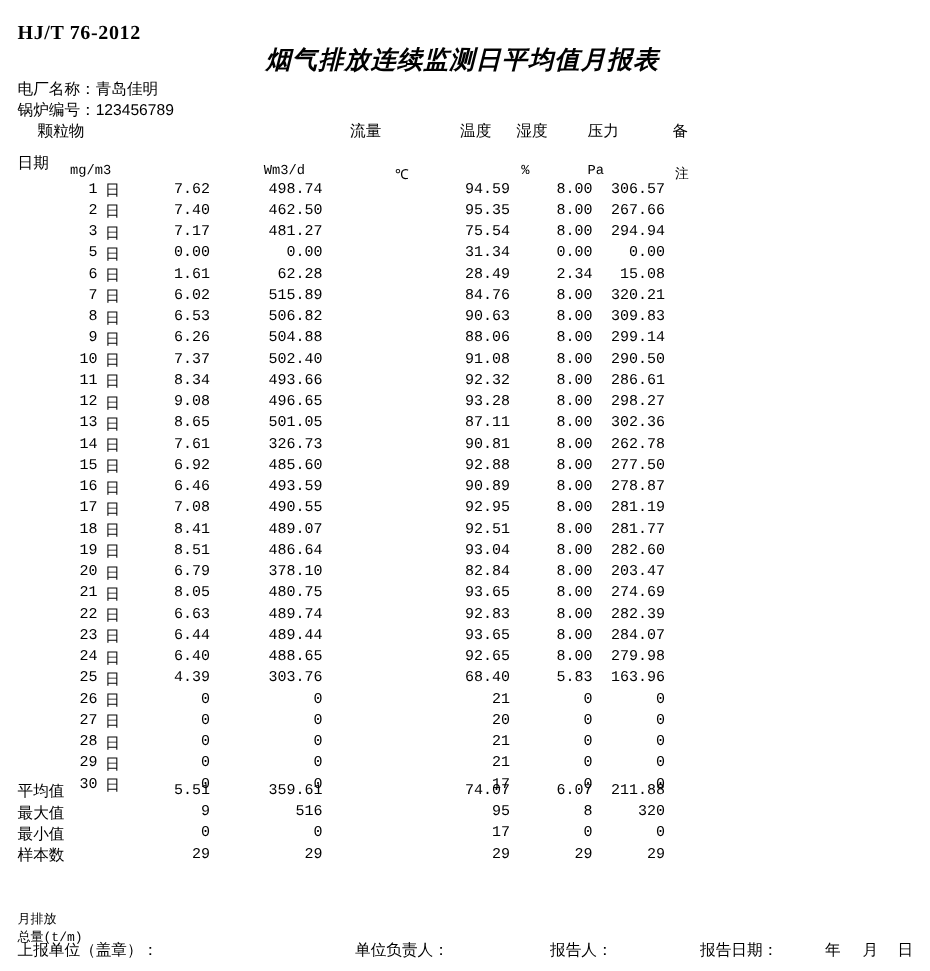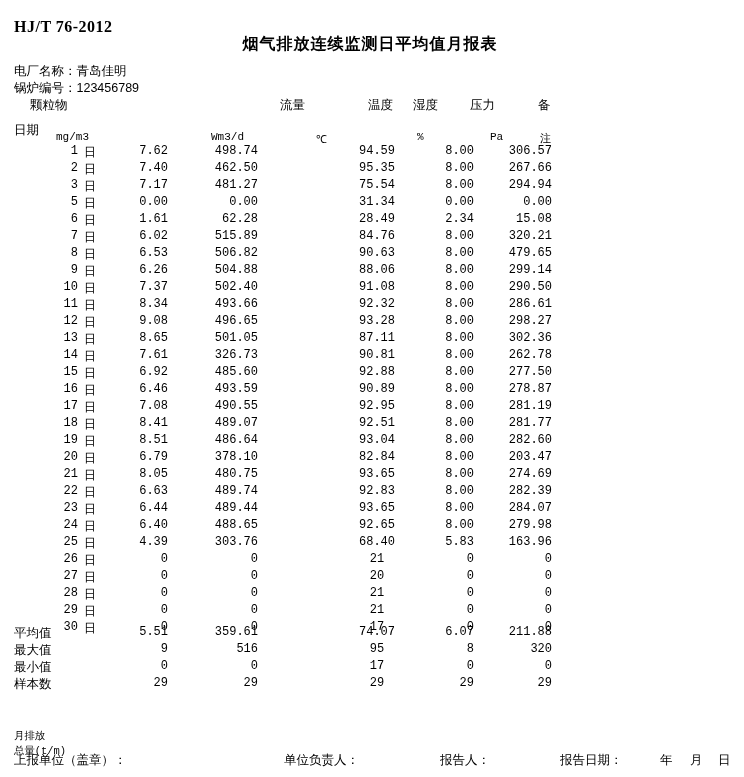--- a/index.html
+++ b/index.html
@@ -29,23 +29,24 @@
     font-weight: bold;
     letter-spacing: 0.5px;
   }
   .doc-title {
     position: absolute;
     left: 0;
     top: 34px;
     width: 740px;
     text-align: center;
     font-family: "Liberation Sans", sans-serif;
-    font-size: 16px;
+    font-size: 20px;
     font-weight: bold;
     letter-spacing: 1px;
+    font-style: italic;
   }
   .meta {
     position: absolute;
     font-size: 12.5px;
     font-family: "Liberation Sans", sans-serif;
     white-space: nowrap;
   }
   .meta-plant { left: 14px; top: 63px; }
   .meta-boiler { left: 14px; top: 80px; }
   .meta-month { left: 536px; top: 82px; font-size: 12px; }
@@ -76,21 +77,21 @@
     position: absolute;
     top: 131px;
     font-size: 11px;
     font-family: "Liberation Mono", monospace;
     white-space: nowrap;
   }
   .u-mg { left: 56px; }
   .u-wm { left: 211px; }
   .u-c { left: 316px; }
   .u-pct { left: 417px; }
-  .u-pa { left: 490px; }
+  .u-pa { left: 470px; }
   .u-note { left: 540px; }
 
   .rows {
     position: absolute;
     left: 0;
     top: 144px;
     width: 744px;
   }
   .row {
     position: relative;
@@ -99,23 +100,23 @@
     font-size: 12px;
   }
   .row .c {
     position: absolute;
     white-space: nowrap;
   }
   .c-day-num { width: 28px; text-align: right; left: 50px; }
   .c-day-ri  { left: 84px; font-family: "Liberation Sans", sans-serif; font-size: 12px; }
   .c-pm    { width: 60px; text-align: right; left: 108px; }
   .c-flow  { width: 62px; text-align: right; left: 196px; }
-  .c-temp  { width: 62px; text-align: center; left: 346px; }
+  .c-temp  { width: 62px; text-align: right; left: 346px; }
   .c-hum   { width: 52px; text-align: right; left: 422px; }
-  .c-press { width: 62px; text-align: right; left: 470px; padding-left: 20px; }
+  .c-press { width: 62px; text-align: right; left: 470px; }
 
   .summary {
     position: absolute;
     left: 0;
     top: 625px;
     width: 744px;
   }
   .srow {
     position: relative;
     height: 17px;
@@ -258,21 +259,21 @@
         <span class="c c-hum">8.00</span>
         <span class="c c-press">320.21</span>
       </div>
       <div class="row">
         <span class="c c-day-num">8</span>
         <span class="c c-day-ri">日</span>
         <span class="c c-pm">6.53</span>
         <span class="c c-flow">506.82</span>
         <span class="c c-temp">90.63</span>
         <span class="c c-hum">8.00</span>
-        <span class="c c-press">479.65</span>
+        <span class="c c-press">309.83</span>
       </div>
       <div class="row">
         <span class="c c-day-num">9</span>
         <span class="c c-day-ri">日</span>
         <span class="c c-pm">6.26</span>
         <span class="c c-flow">504.88</span>
         <span class="c c-temp">88.06</span>
         <span class="c c-hum">8.00</span>
         <span class="c c-press">299.14</span>
       </div>

